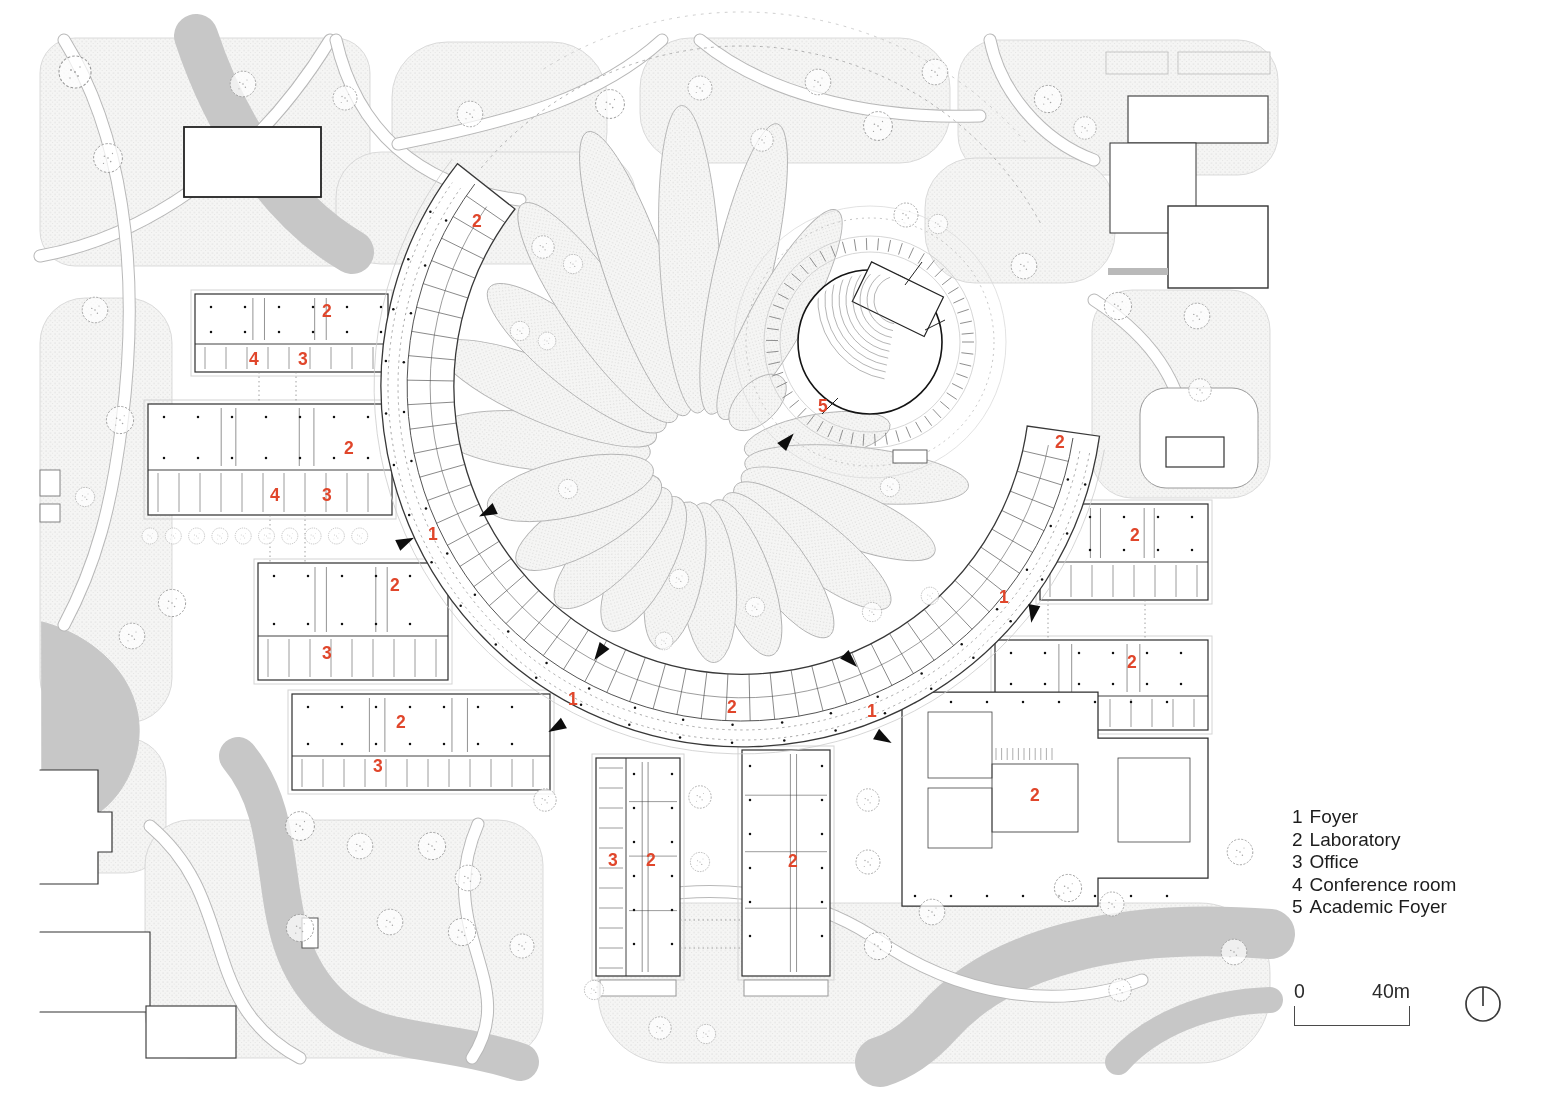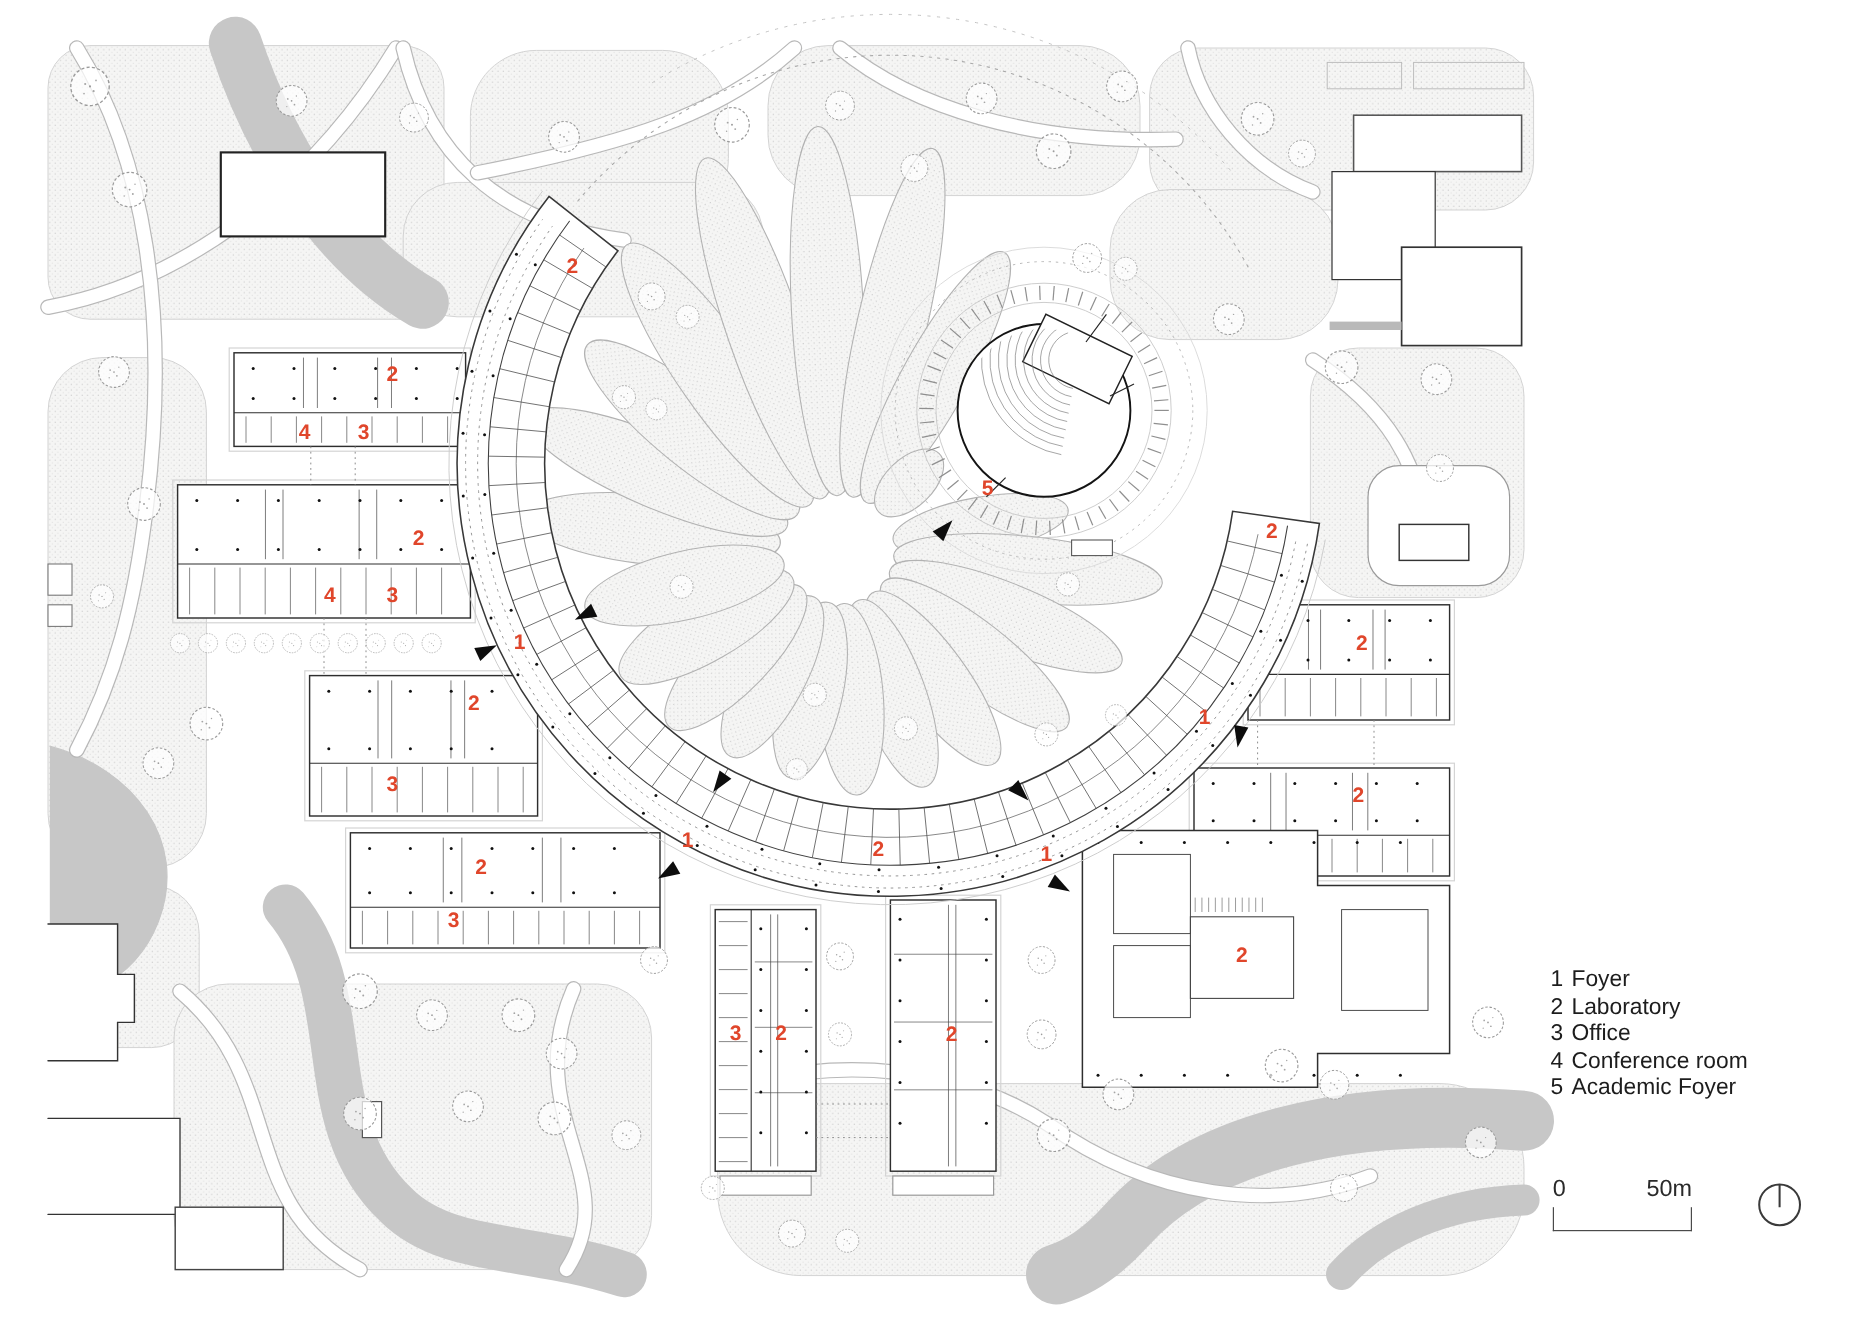--- a/index.html
+++ b/index.html
@@ -704,21 +704,21 @@
       <span class="legend-num">4</span><span>Conference room</span>
     </div>
     <div class="legend-row">
       <span class="legend-num">5</span><span>Academic Foyer</span>
     </div>
   </div>
 
   <div class="scalebar">
     <div class="scale-labels">
       <span>0</span>
-      <span>50m</span>
+      <span>40m</span>
     </div>
     <div class="scale-bracket"></div>
   </div>
 
   <svg class="north" viewBox="0 0 44 44">
     <circle cx="22" cy="22" r="17" fill="none" stroke="#3a3a3a" stroke-width="1.7"></circle>
     <line x1="22" y1="5" x2="22" y2="24" stroke="#3a3a3a" stroke-width="1.7"></line>
   </svg>
 </div>
 

